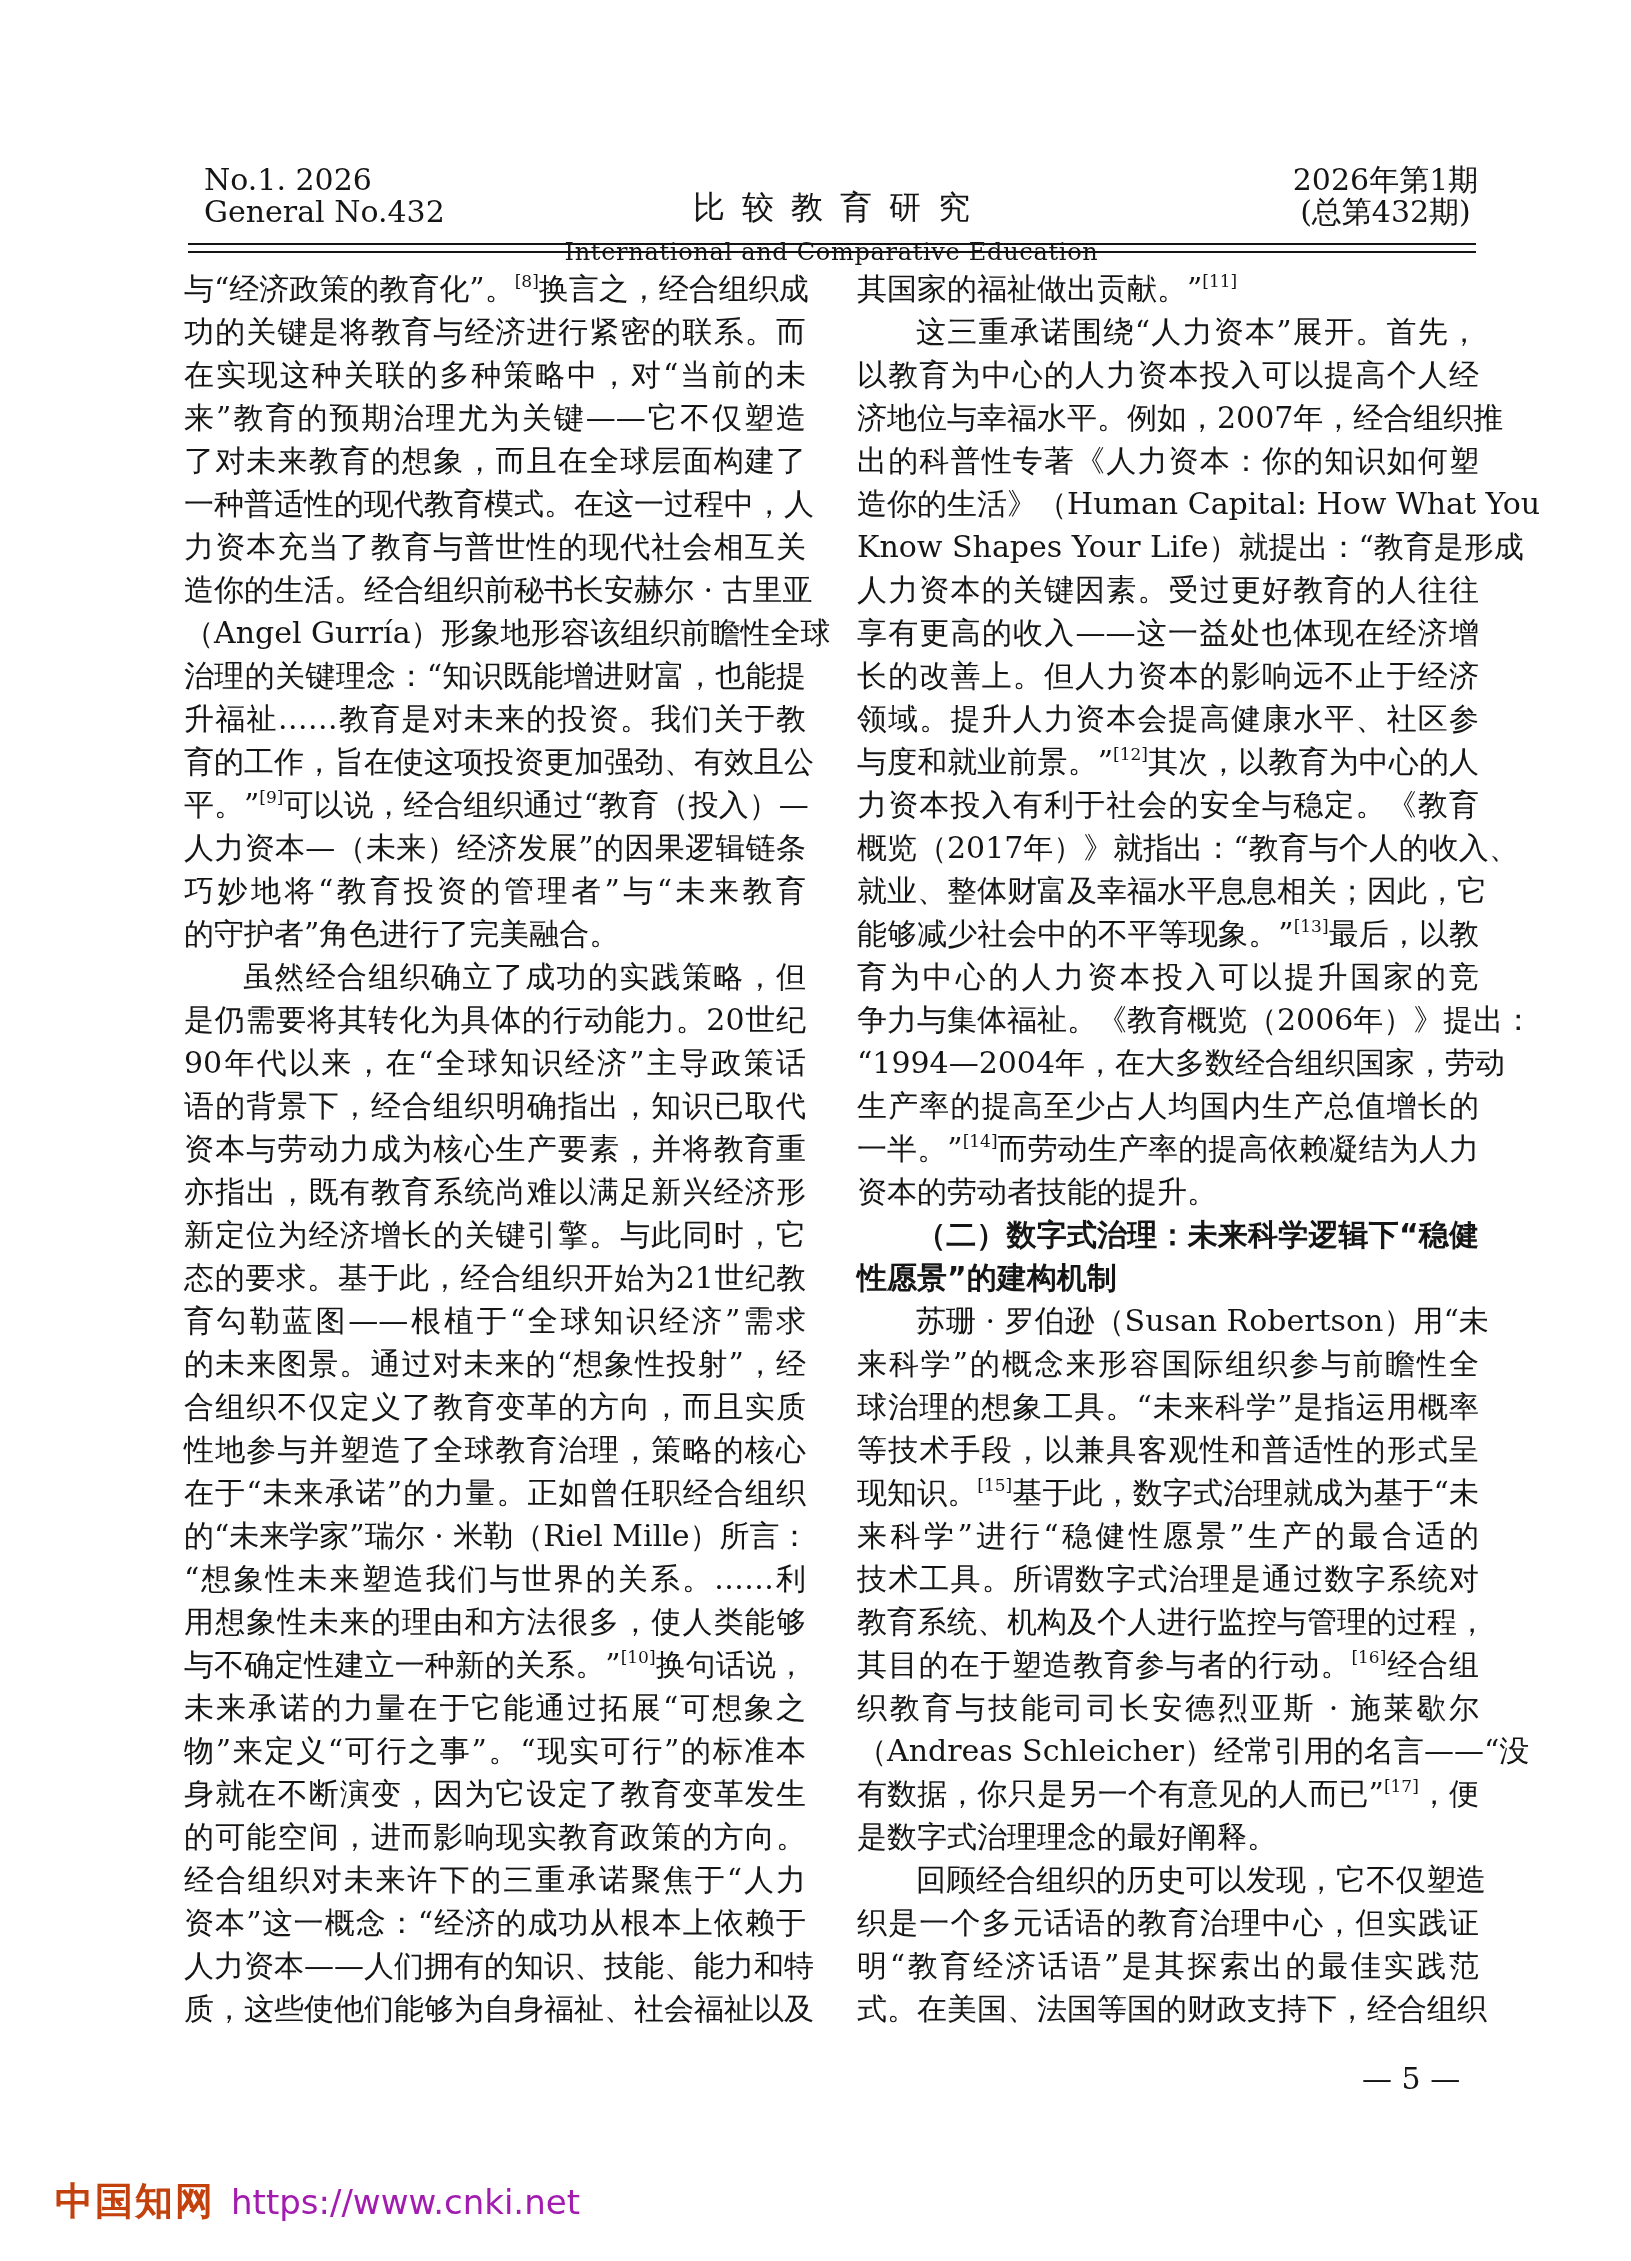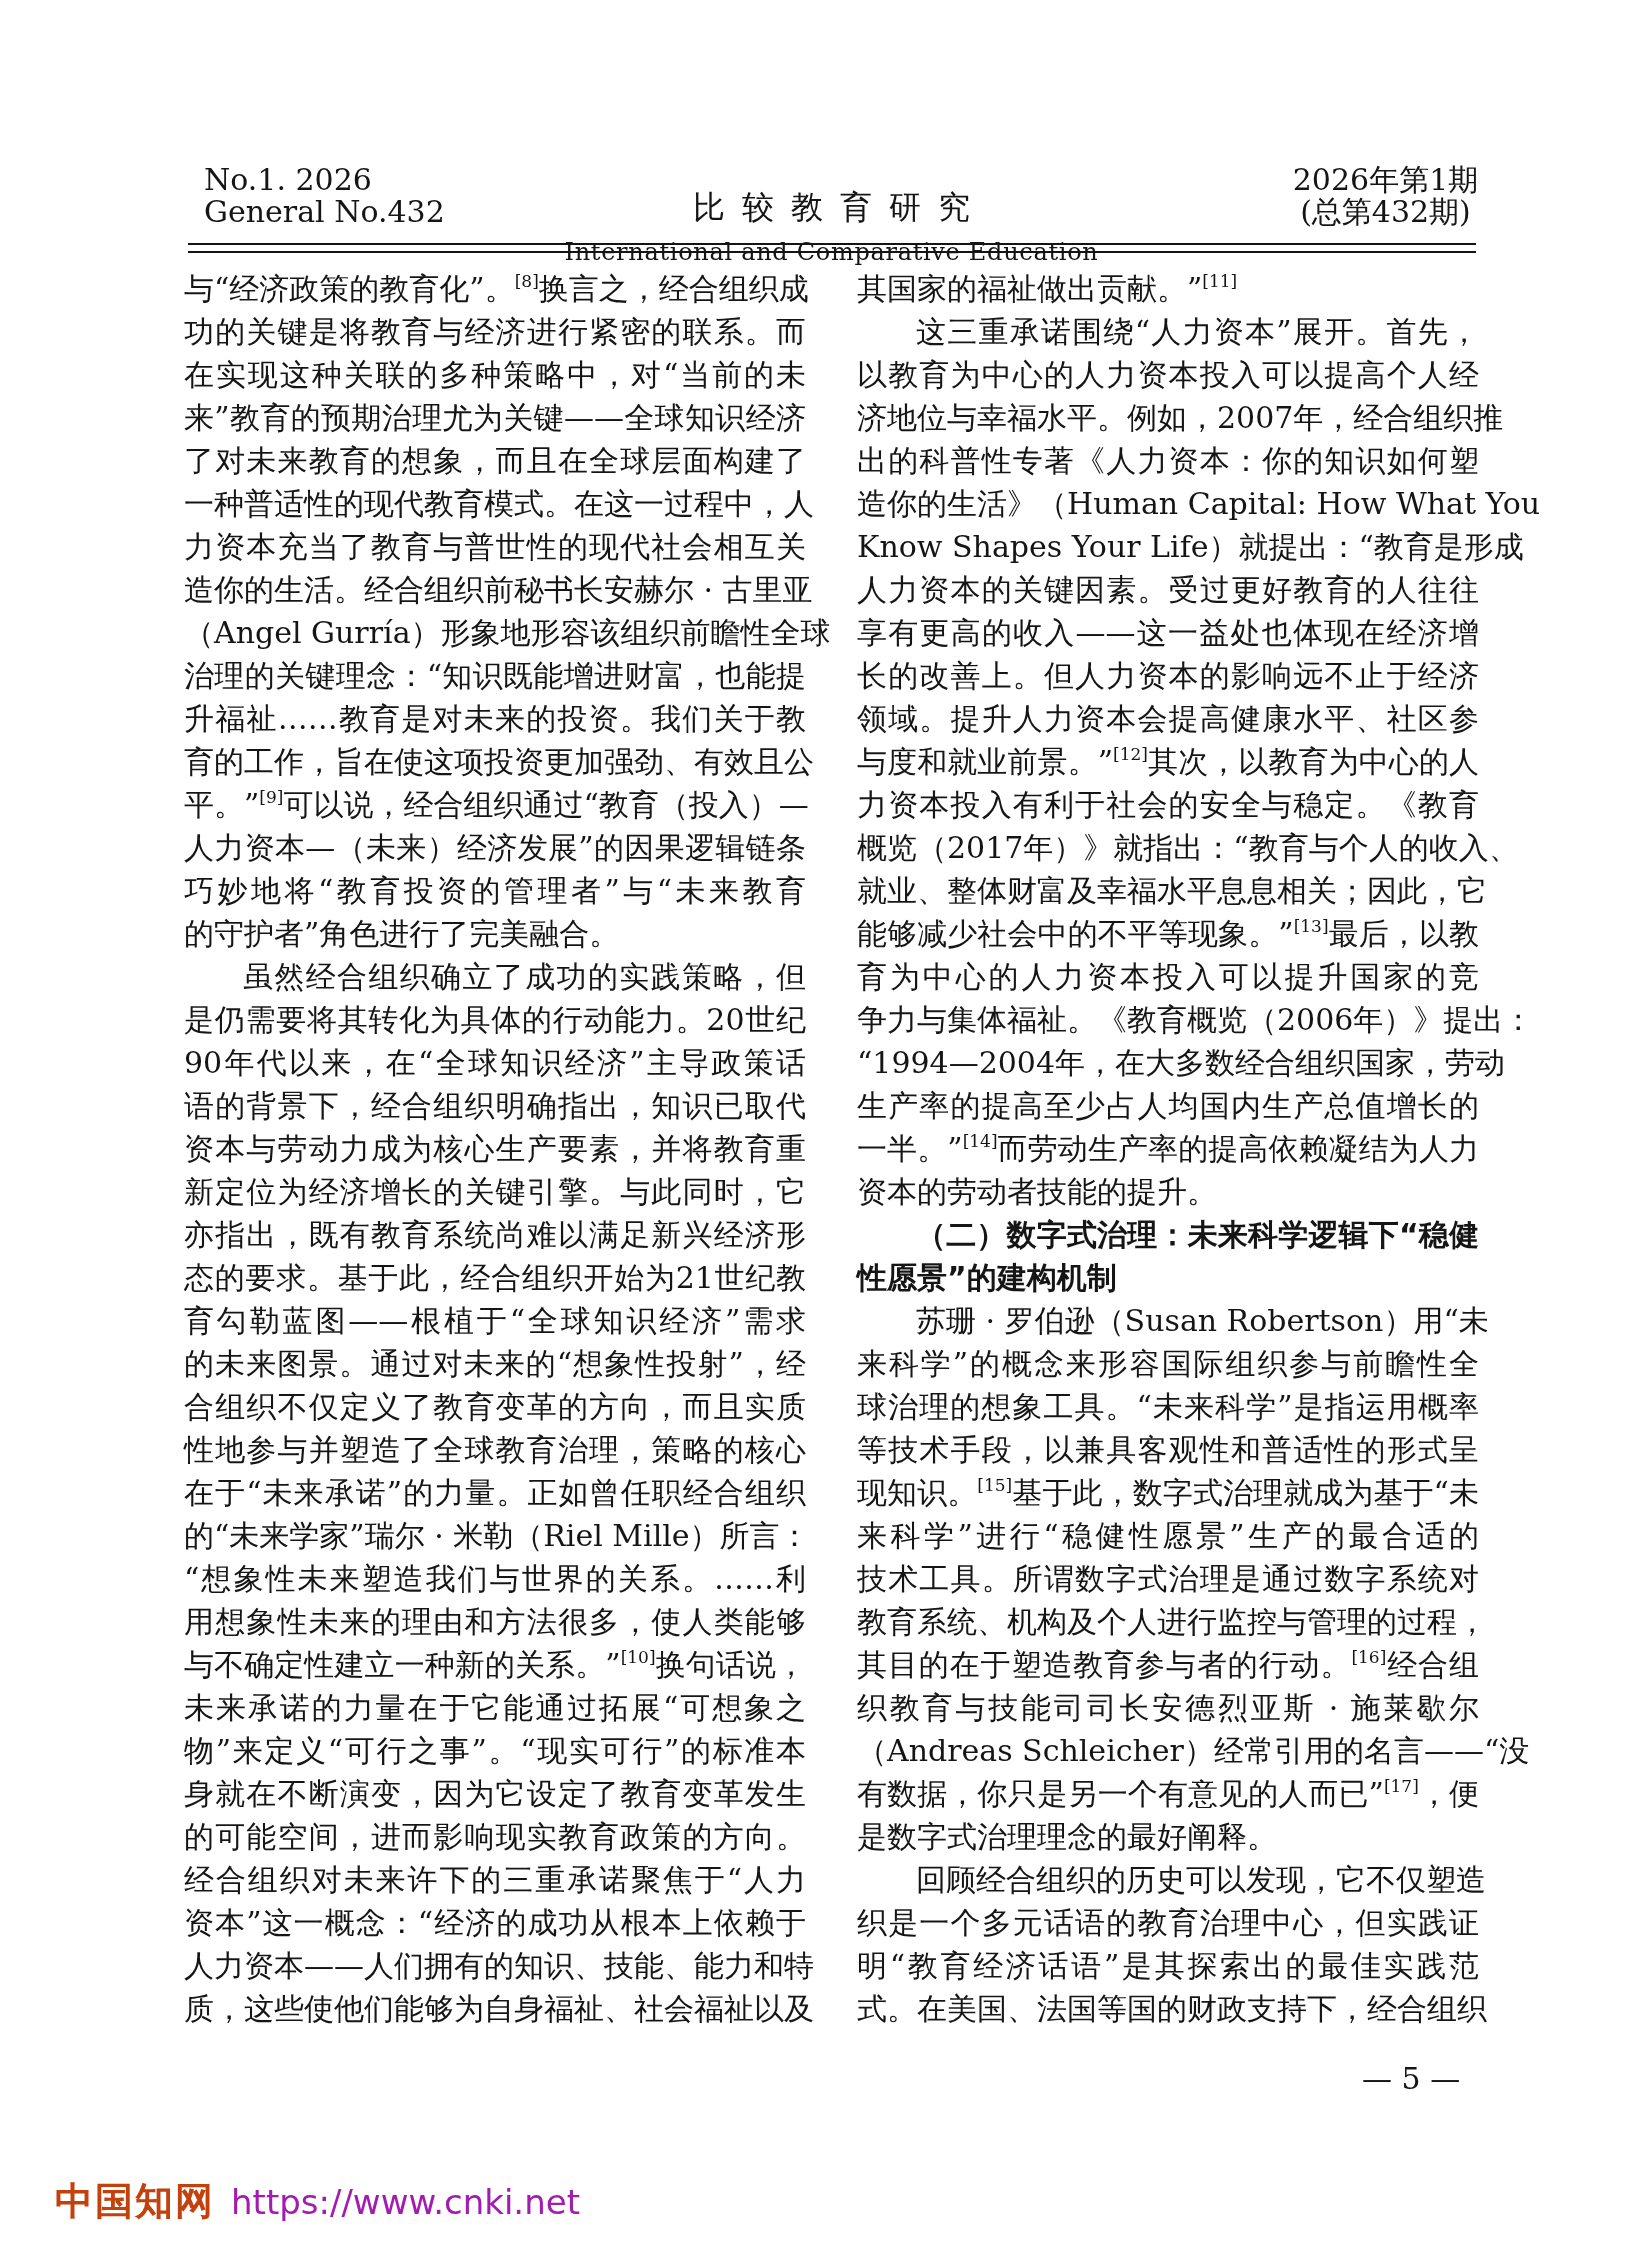--- a/index.html
+++ b/index.html
@@ -53,40 +53,40 @@
   <div>2026年第1期</div>
   <div>(总第432期)</div>
 </div>
 
 <div class="double-rule"></div>
 
 <div id="col-left" class="col">
     <div class="line">与“经济政策的教育化”。<sup>[8]</sup>换言之，经合组织成</div>
     <div class="line">功的关键是将教育与经济进行紧密的联系。而</div>
     <div class="line">在实现这种关联的多种策略中，对“当前的未</div>
-    <div class="line">来”教育的预期治理尤为关键——全球知识经济</div>
+    <div class="line">来”教育的预期治理尤为关键——它不仅塑造</div>
     <div class="line">了对未来教育的想象，而且在全球层面构建了</div>
     <div class="line">一种普适性的现代教育模式。在这一过程中，人</div>
     <div class="line">力资本充当了教育与普世性的现代社会相互关</div>
     <div class="line">造你的生活。经合组织前秘书长安赫尔 · 古里亚</div>
     <div class="line">（Angel Gurría）形象地形容该组织前瞻性全球</div>
     <div class="line">治理的关键理念：“知识既能增进财富，也能提</div>
     <div class="line">升福祉……教育是对未来的投资。我们关于教</div>
     <div class="line">育的工作，旨在使这项投资更加强劲、有效且公</div>
     <div class="line">平。”<sup>[9]</sup>可以说，经合组织通过“教育（投入）—</div>
     <div class="line">人力资本—（未来）经济发展”的因果逻辑链条</div>
     <div class="line">巧妙地将“教育投资的管理者”与“未来教育</div>
     <div class="line end">的守护者”角色进行了完美融合。</div>
     <div class="line ind">虽然经合组织确立了成功的实践策略，但</div>
     <div class="line">是仍需要将其转化为具体的行动能力。20世纪</div>
     <div class="line">90年代以来，在“全球知识经济”主导政策话</div>
     <div class="line">语的背景下，经合组织明确指出，知识已取代</div>
     <div class="line">资本与劳动力成为核心生产要素，并将教育重</div>
+    <div class="line">亦指出，既有教育系统尚难以满足新兴经济形</div>
     <div class="line">新定位为经济增长的关键引擎。与此同时，它</div>
-    <div class="line">亦指出，既有教育系统尚难以满足新兴经济形</div>
     <div class="line">态的要求。基于此，经合组织开始为21世纪教</div>
     <div class="line">育勾勒蓝图——根植于“全球知识经济”需求</div>
     <div class="line">的未来图景。通过对未来的“想象性投射”，经</div>
     <div class="line">合组织不仅定义了教育变革的方向，而且实质</div>
     <div class="line">性地参与并塑造了全球教育治理，策略的核心</div>
     <div class="line">在于“未来承诺”的力量。正如曾任职经合组织</div>
     <div class="line">的“未来学家”瑞尔 · 米勒（Riel Mille）所言：</div>
     <div class="line">“想象性未来塑造我们与世界的关系。……利</div>
     <div class="line">用想象性未来的理由和方法很多，使人类能够</div>
     <div class="line">与不确定性建立一种新的关系。”<sup>[10]</sup>换句话说，</div>

